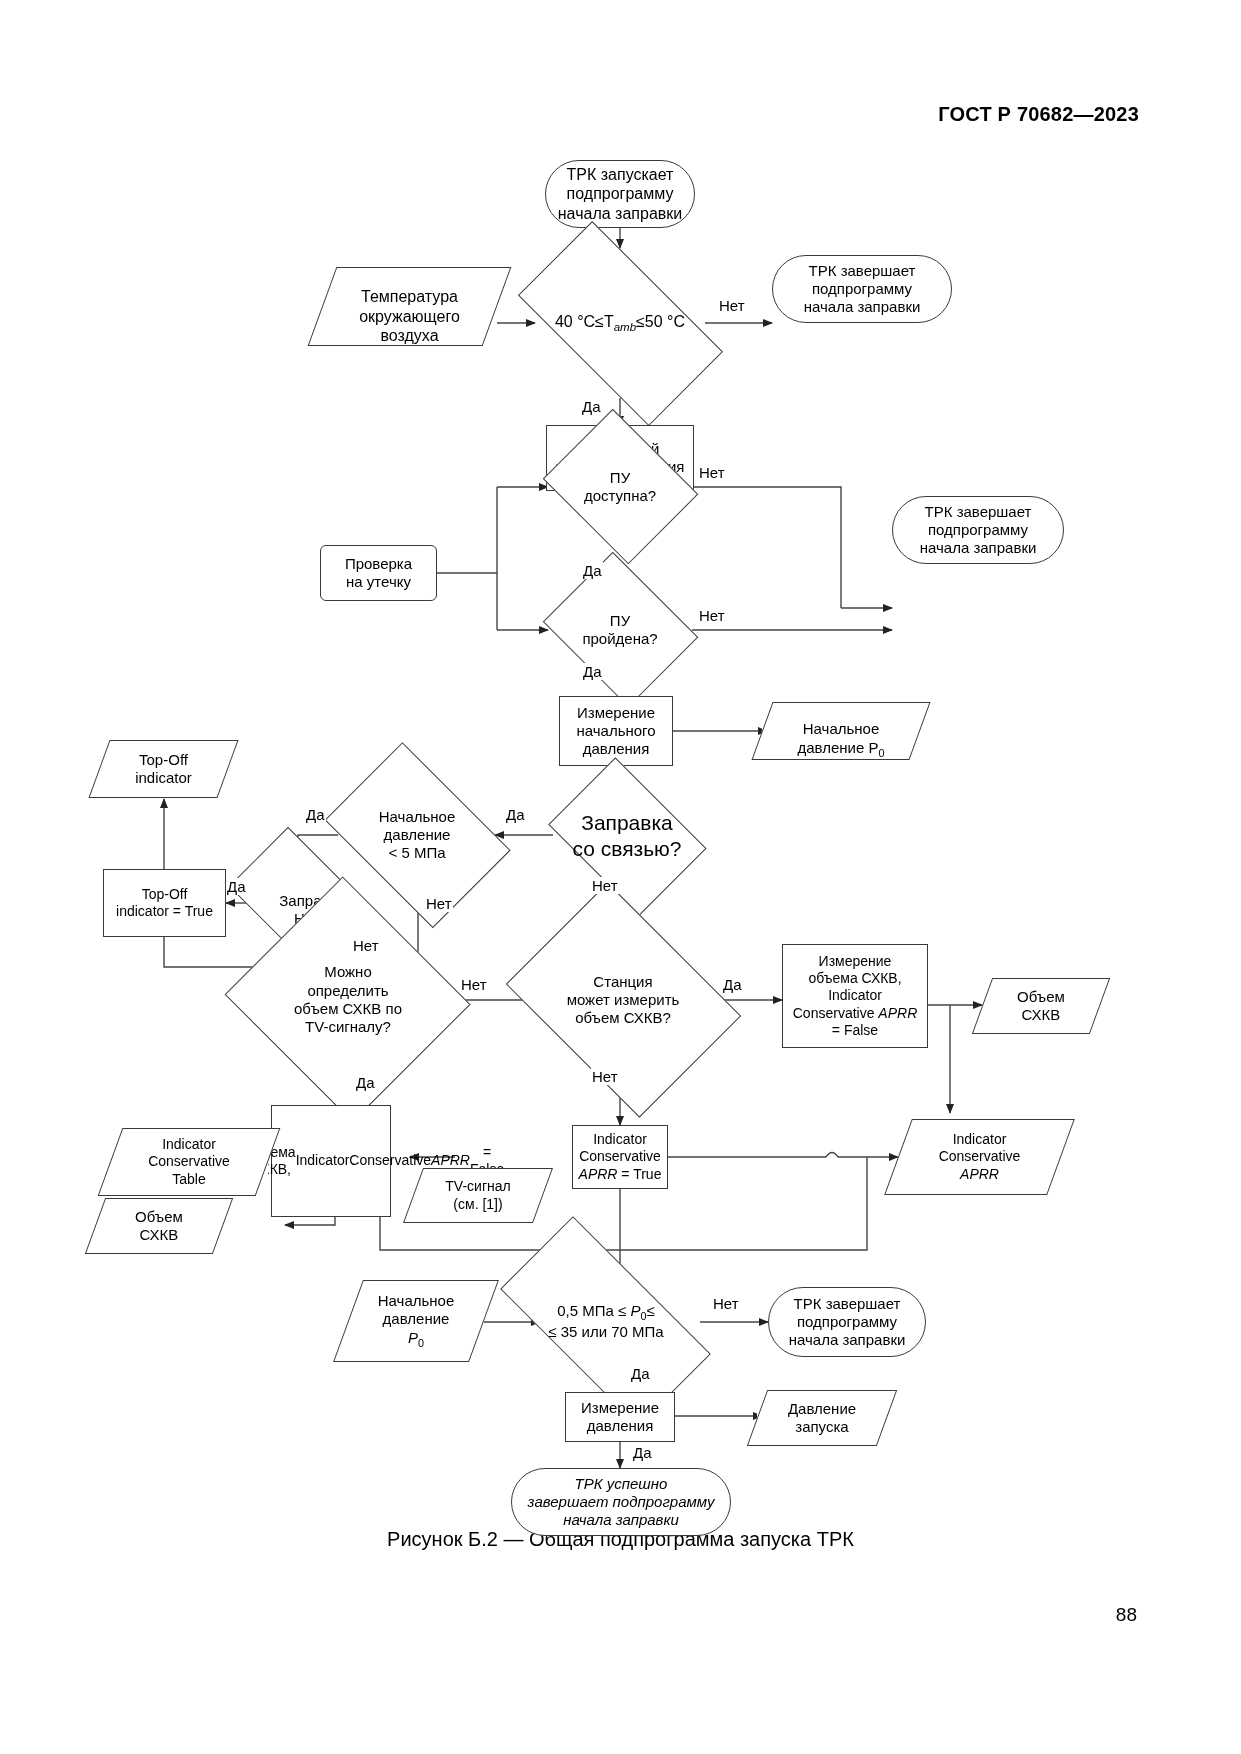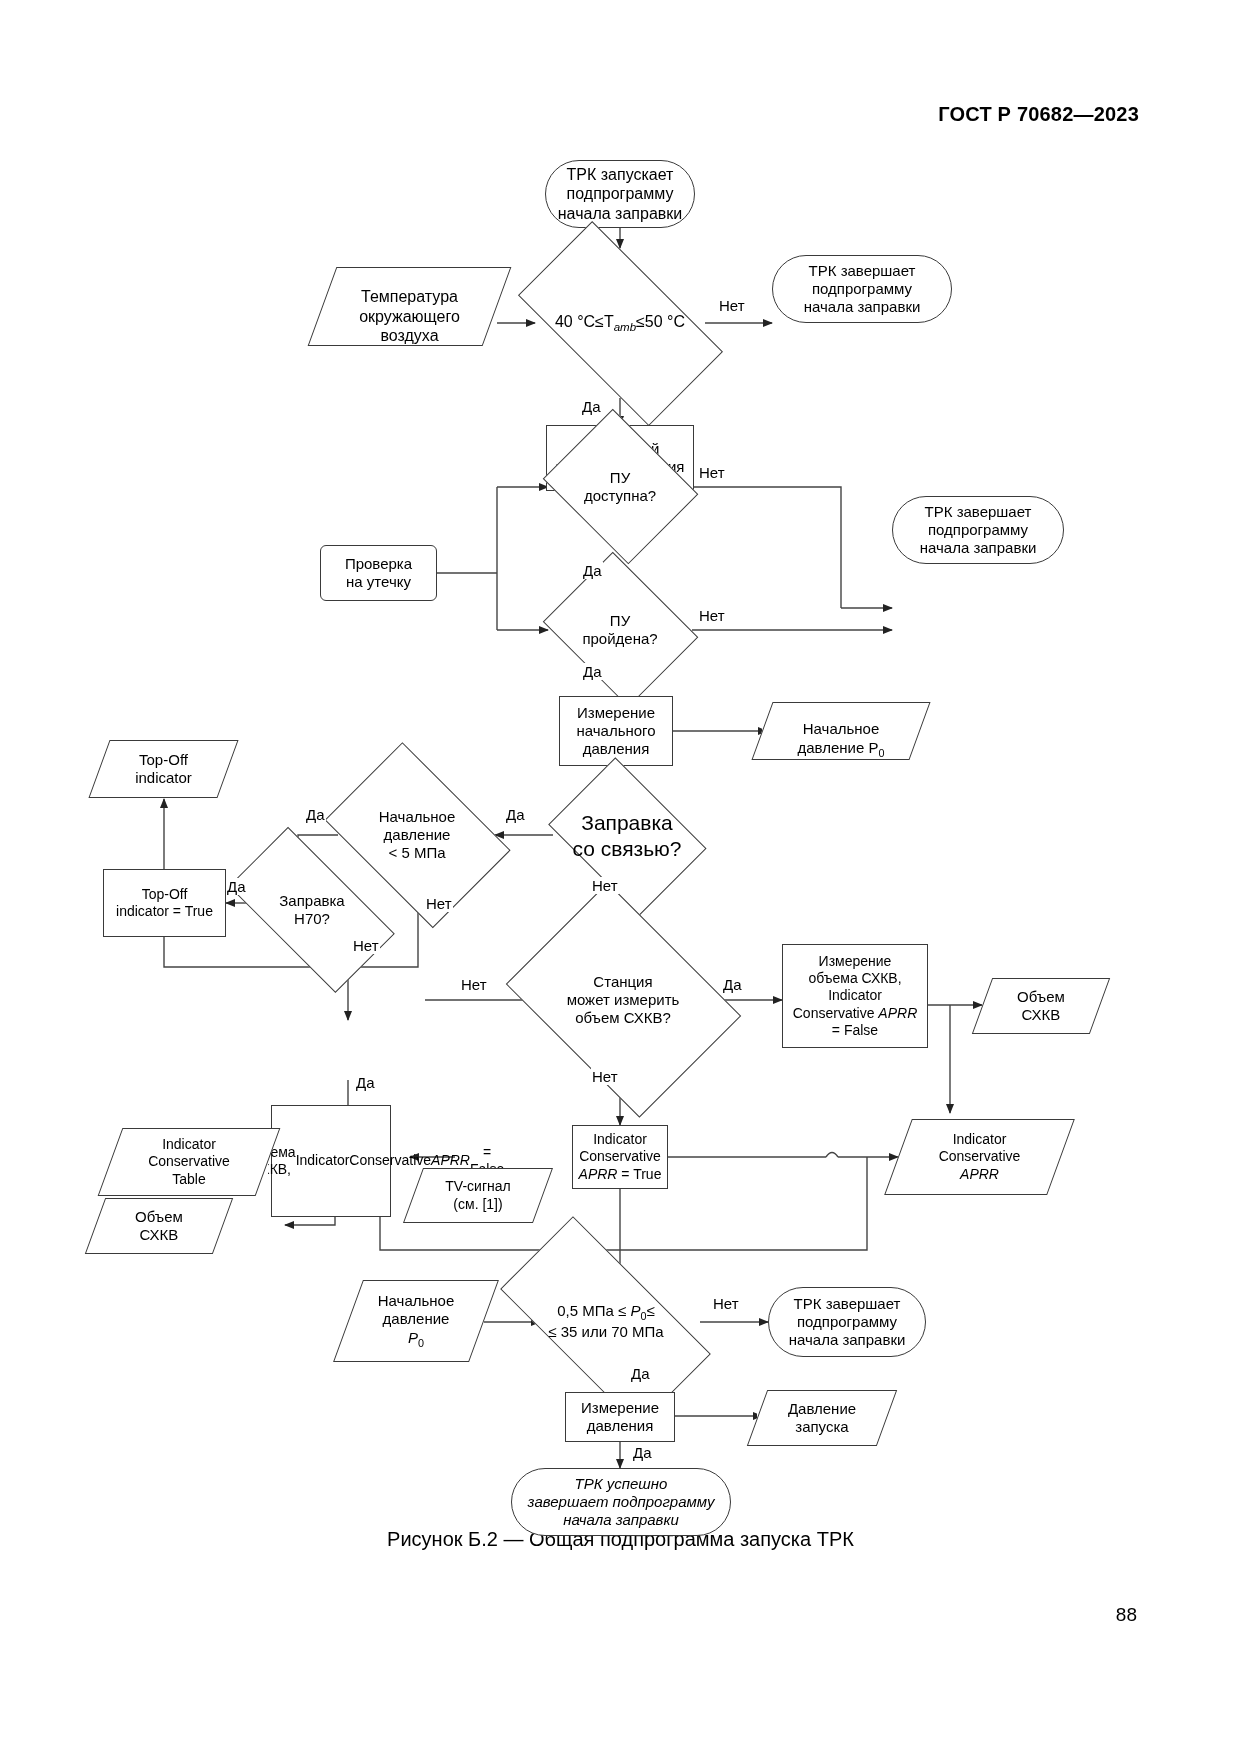--- a/index.html
+++ b/index.html
@@ -244,20 +244,27 @@
     <span class="txt">Top-Off
 indicator = True</span>
   </div>
 
   <div class="shape para" style="left:99px;top:740px;width:129px;height:58px;font-size:15px;">
     <span class="skew"></span>
     <span class="txt">Top-Off
 indicator</span>
   </div>
 
+  <div class="shape dia" style="left:245px;top:905px;width:206px;height:190px;font-size:15px;">
+    <span class="rot" style="left:6%;top:6%;width:88%;height:88%;"></span>
+    <span class="txt">Можно
+определить
+объем СХКВ по
+TV-сигналу?</span>
+  </div>
 
   <div class="shape dia" style="left:518px;top:920px;width:210px;height:160px;font-size:15px;">
     <span class="rot" style="left:5%;top:5%;width:90%;height:90%;"></span>
     <span class="txt">Станция
 может измерить
 объем СХКВ?</span>
   </div>
 
   <div class="shape rect" style="left:782px;top:944px;width:146px;height:104px;font-size:14px;flex-direction:column;">
     <span>Измерение</span>

